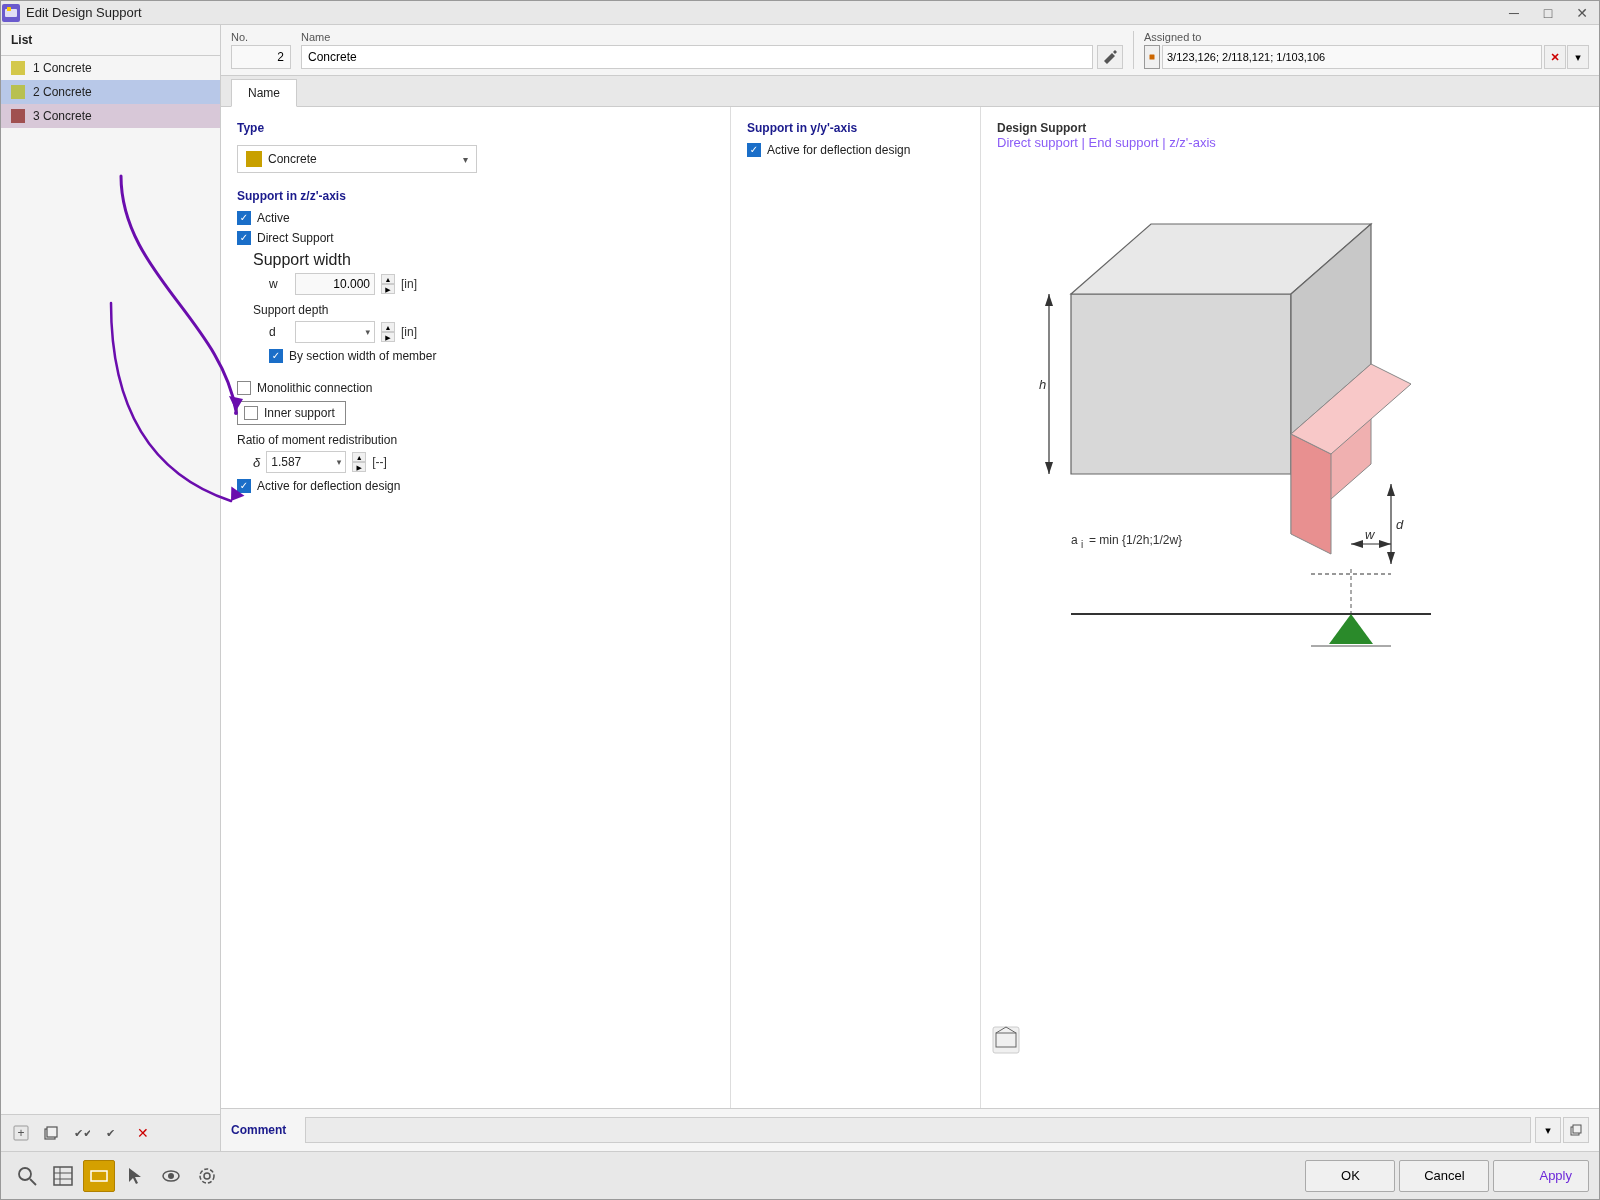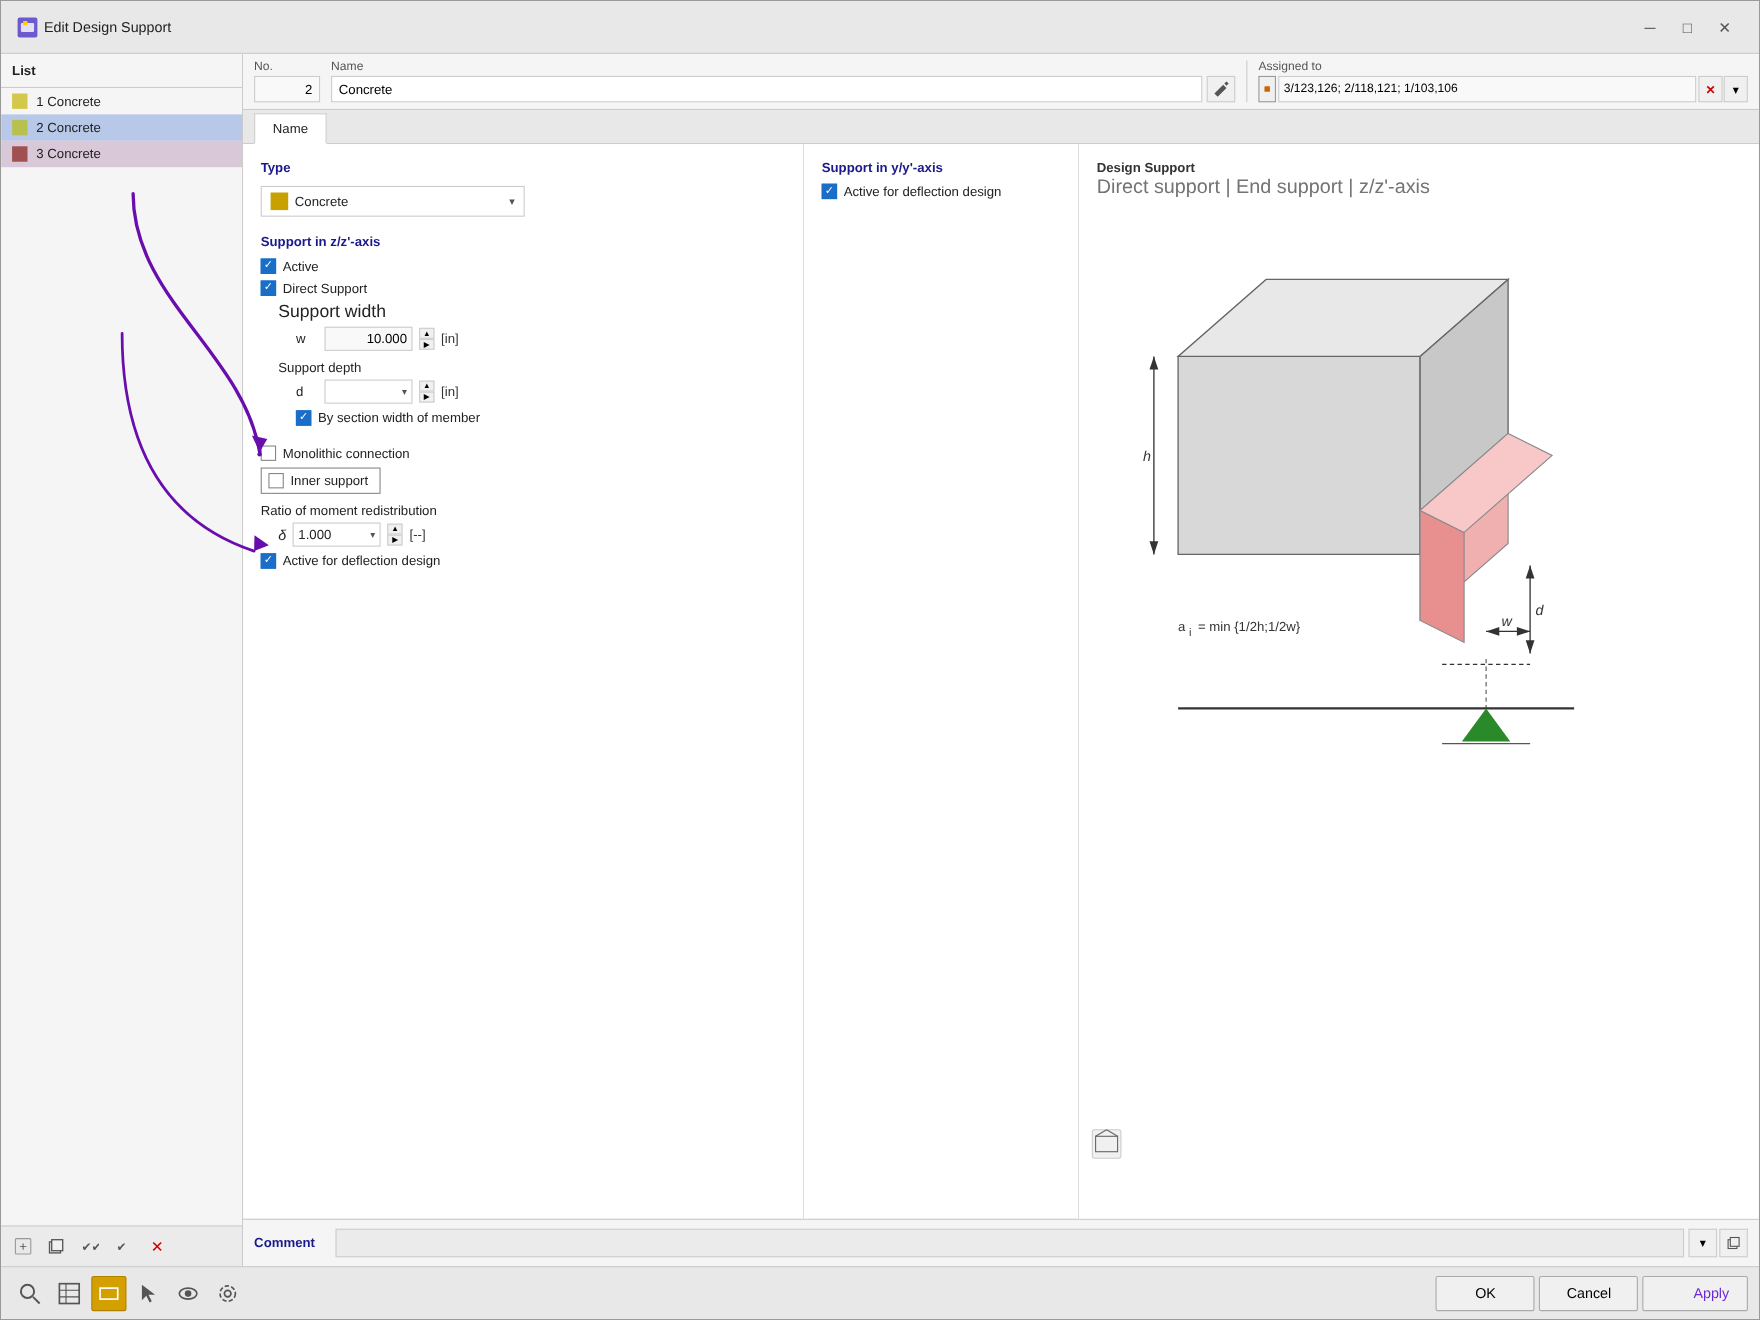--- a/index.html
+++ b/index.html
@@ -1,20 +1,20 @@
 <!DOCTYPE html>
 <html><head>
   <meta charset="utf-8">
   <style>
     * { box-sizing: border-box; margin: 0; padding: 0; }
     body { font-family: 'Segoe UI', Tahoma, Geneva, Verdana, sans-serif; font-size: 12px; background: #f0f0f0; color: #222; user-select: none; }
     
     .window { width: 1600px; height: 1200px; background: #f0f0f0; border: 1px solid #999; display: flex; flex-direction: column; position: relative; overflow: hidden; }
     
-    .title-bar { display: flex; align-items: center; background: #e8e8e8; border-bottom: 1px solid #ccc; padding: 6px 15px; height: 48px; gap: 6px; }
+    .title-bar { display: flex; align-items: center; background: #e8e8e8; border-bottom: 1px solid #ccc; padding: 6px 1px; height: 24px; gap: 6px; }
     .title-bar-icon { width: 18px; height: 18px; background: #6a5acd; border-radius: 2px; display: flex; align-items: center; justify-content: center; flex-shrink: 0; }
     .title-bar-icon svg { width: 14px; height: 14px; }
     .title-bar-title { flex: 1; font-size: 13px; font-weight: 400; }
     .title-bar-controls { display: flex; gap: 2px; }
     .title-bar-btn { width: 32px; height: 24px; background: transparent; border: none; cursor: pointer; display: flex; align-items: center; justify-content: center; font-size: 14px; color: #555; }
     
     .main-content { display: flex; flex: 1; overflow: hidden; }
     
     
     .left-panel { width: 220px; background: #f5f5f5; border-right: 1px solid #ccc; display: flex; flex-direction: column; }
@@ -86,21 +86,21 @@
     
     .delta-row { display: flex; align-items: center; gap: 6px; margin-bottom: 6px; margin-left: 16px; }
     .delta-label { font-size: 13px; font-style: italic; }
     .delta-dropdown { display: flex; align-items: center; width: 80px; height: 22px; border: 1px solid #ccc; background: white; padding: 0 4px; cursor: pointer; gap: 2px; }
     .delta-val { flex: 1; font-size: 12px; }
     .delta-arrow { font-size: 9px; color: #555; }
     
     
     .design-info { padding: 14px 16px; }
     .design-info-title { font-size: 12px; font-weight: 600; color: #333; }
-    .design-info-sub { font-size: 18px; color: #737373; }
+    .design-info-sub { font-size: 13px; color: #8b5cf6; }
     
     
     .diagram-area { width: 100%; height: 100%; }
     
     
     .comment-section { border-top: 1px solid #ccc; padding: 8px 10px; display: flex; align-items: center; gap: 4px; background: #f5f5f5; }
     .comment-label { font-size: 12px; font-weight: 600; color: #1a1a8c; width: 70px; flex-shrink: 0; }
     .comment-input { flex: 1; height: 26px; border: 1px solid #ccc; background: #ebebeb; padding: 0 6px; font-size: 12px; }
     .comment-btns { display: flex; gap: 2px; }
     .comment-btn { width: 26px; height: 26px; border: 1px solid #ccc; background: #f0f0f0; cursor: pointer; display: flex; align-items: center; justify-content: center; font-size: 11px; }
@@ -305,21 +305,21 @@
             <div style="display:inline-flex;align-items:flex-start;gap:6px;border:1px solid #888;padding:4px 10px 4px 6px;cursor:pointer;margin-bottom:8px;">
               <div class="checkbox"></div>
               <span class="checkbox-label">Inner support</span>
             </div>
 
             <div style="margin-bottom:6px;">
               <div style="font-size:12px;margin-bottom:4px;">Ratio of moment redistribution</div>
               <div class="delta-row">
                 <span class="delta-label">δ</span>
                 <div class="delta-dropdown">
-                  <span class="delta-val">1.000</span>
+                  <span class="delta-val">1.587</span>
                   <span class="delta-arrow">▾</span>
                 </div>
                 <div class="spinner-btns">
                   <button class="spin-btn">▲</button>
                   <button class="spin-btn">▶</button>
                 </div>
                 <span class="param-unit">[--]</span>
               </div>
             </div>
 

